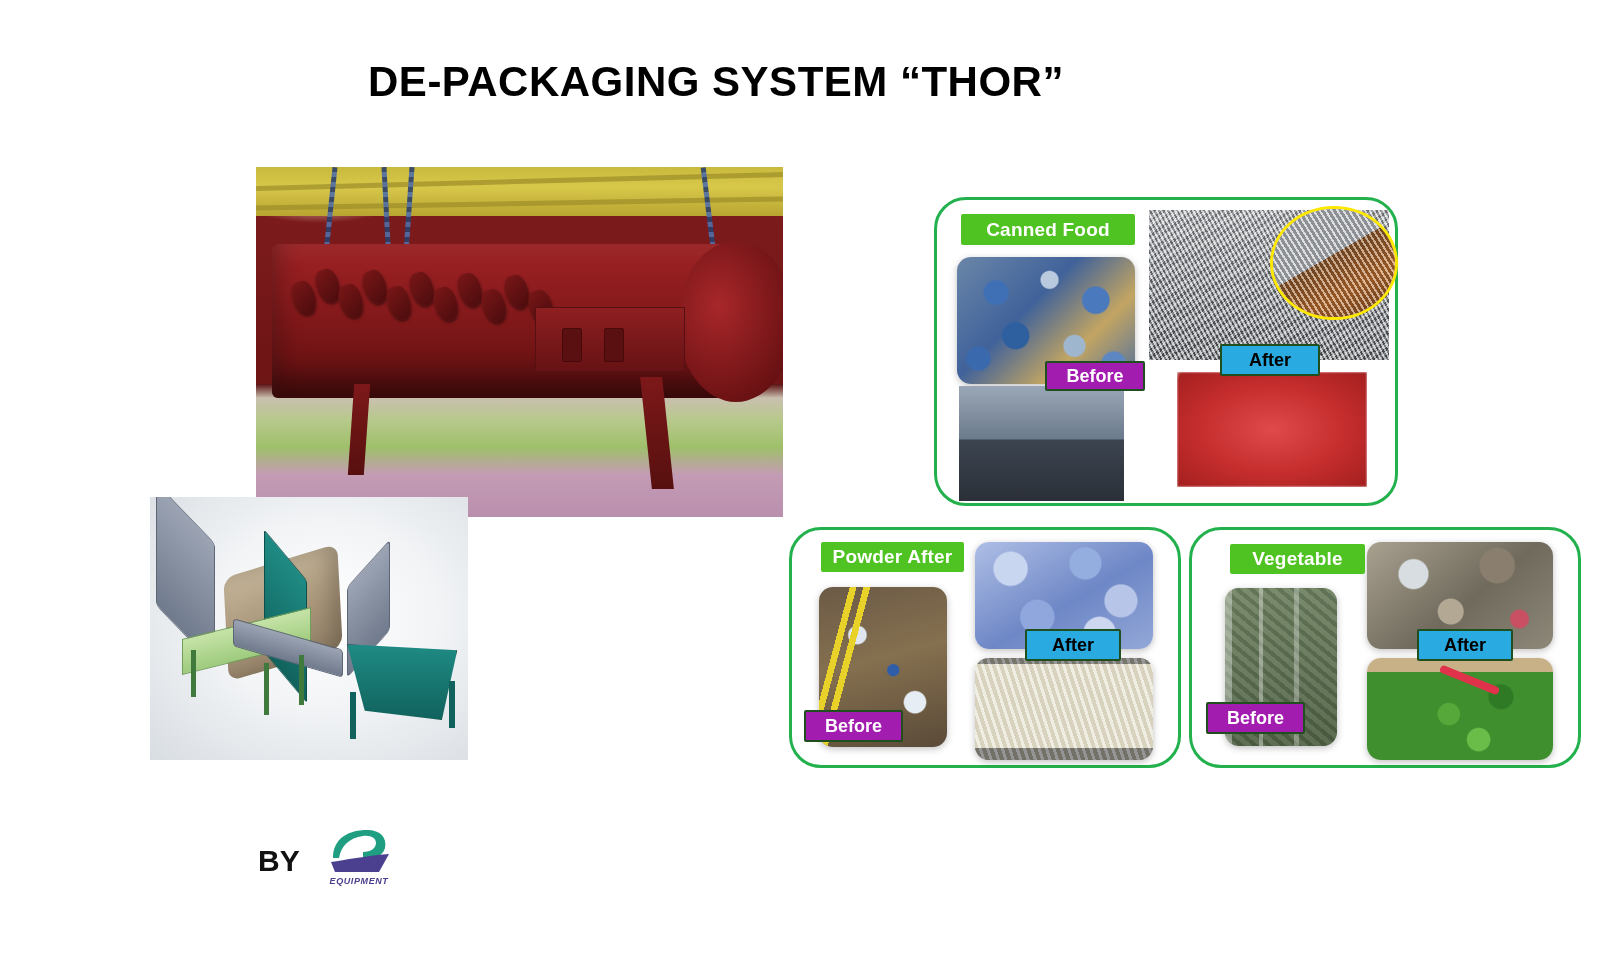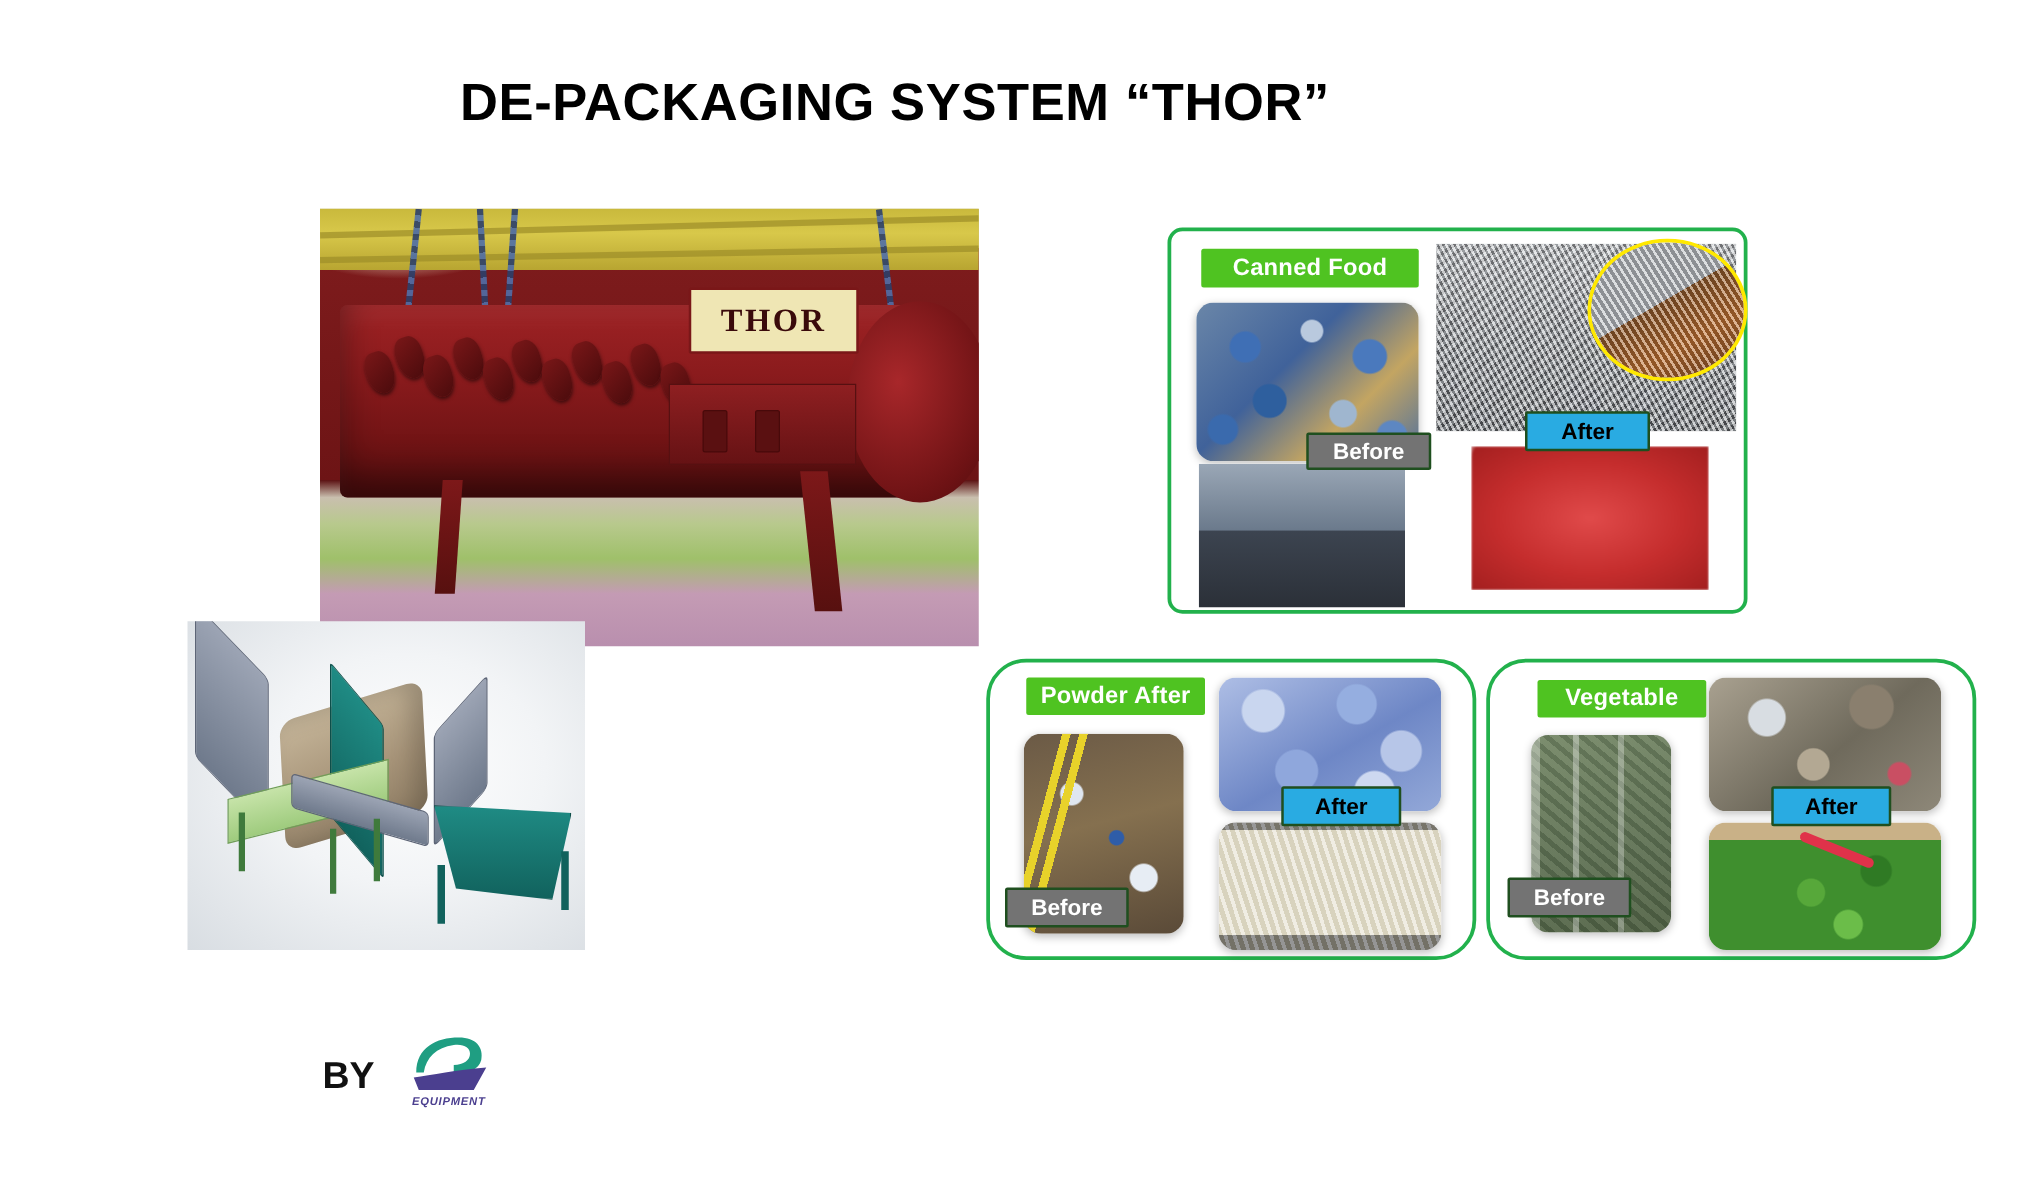--- a/index.html
+++ b/index.html
@@ -126,21 +126,21 @@
     position:absolute;background:#11625d;width:6px;
   }
 
   
   .ba-panel{
     position:absolute;
     border:3px solid #22b14c;
     border-radius:32px;
     background:#ffffff;
   }
-  #panel-canned{left:934px;top:182px;width:458px;height:303px;border-radius:12px;}
+  #panel-canned{left:934px;top:197px;width:458px;height:303px;}
   #panel-powder{left:789px;top:527px;width:386px;height:235px;}
   #panel-vegetable{left:1189px;top:527px;width:386px;height:235px;}
 
   .tile{
     position:absolute;
     background:#fff;
     border-radius:14px;
     box-shadow:0 2px 7px rgba(0,0,0,.25);
     overflow:hidden;
   }
@@ -160,21 +160,21 @@
   }
   .badge{
     position:absolute;
     font-size:18px;font-weight:bold;
     display:flex;align-items:center;justify-content:center;
     border:2px solid #1f4f1f;
     border-radius:2px;
     z-index:8;
     font-family:"Liberation Sans", sans-serif;
   }
-  .badge.before{background:#737373;color:#ffffff;}
+  .badge.before{background:#a21caf;color:#ffffff;}
   .badge.after{background:#29abe2;color:#000000;}
 
   .yellow-circle{
     position:absolute;border:3px solid #ffe800;border-radius:50%;
     z-index:9;overflow:hidden;
   }
 
   
   .tex-cans{
     background:
@@ -317,21 +317,20 @@
       <div class="paddle" style="left:29%;top:16%"></div>
       <div class="paddle" style="left:38%;top:36%"></div>
       <div class="paddle" style="left:47%;top:18%"></div>
       <div class="paddle" style="left:56%;top:38%"></div>
       <div class="paddle" style="left:65%;top:20%"></div>
       <div class="paddle" style="left:74%;top:40%"></div>
       <div class="paddle" style="left:83%;top:22%"></div>
       <div class="paddle" style="left:92%;top:42%"></div>
     </div>
 
-    <div class="sign">THOR</div>
     <div class="box-panel"></div>
     <div class="hatch" style="left:58%;top:46%"></div>
     <div class="hatch" style="left:66%;top:46%"></div>
     <div class="leg" style="left:18%;top:62%;width:16px;height:26%;transform:skewX(-4deg);"></div>
     <div class="leg" style="left:74%;top:60%;width:22px;height:32%;transform:skewX(6deg);"></div>
   </div>
 
   <div class="photo" id="cad-photo">
     <div class="cad-conv" style="left:2%;top:6%;width:18%;height:46%;transform:skewY(46deg);border-radius:4px;"></div>
     <div class="cad-drum"></div>

